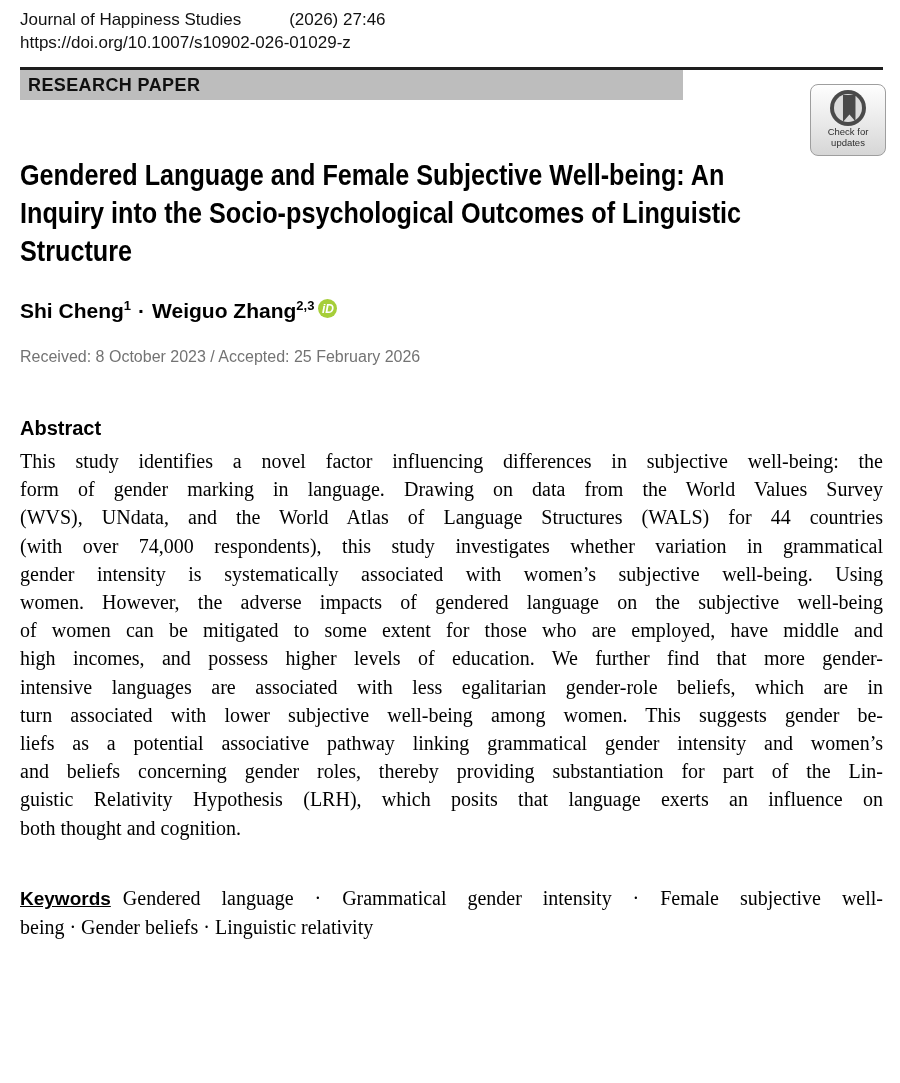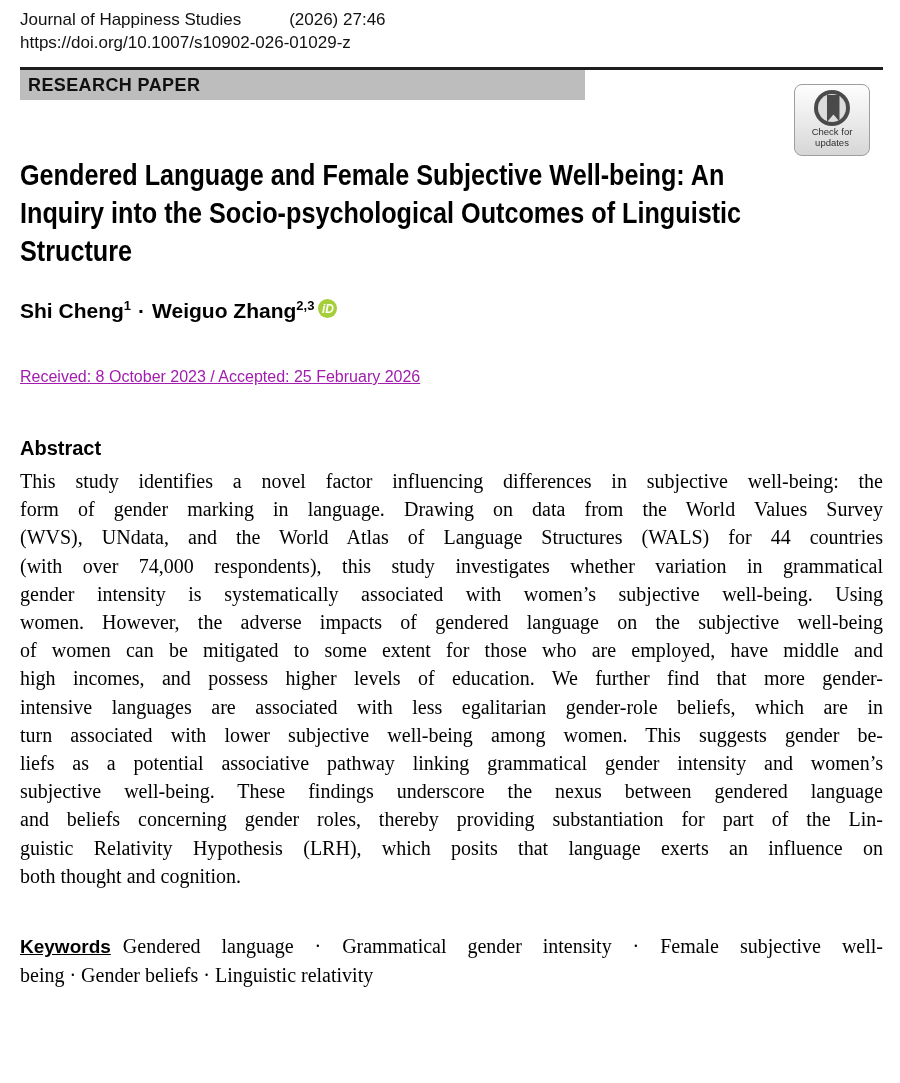--- a/index.html
+++ b/index.html
@@ -18,28 +18,28 @@
   
   .header-row1 { display: flex; font-size: 17px; line-height: 23px; color: #111; }
   .journal-name { white-space: nowrap; }
   .issue-info { margin-left: 48px; white-space: nowrap; }
   .header-row2 { font-size: 17px; line-height: 23px; color: #111; }
   .doi-link { color: #111; text-decoration: none; }
 
   
   .rule { margin-top: 13px; height: 3px; width: 863px; background: #1e1e1e; }
   .banner {
-    height: 30px; width: 565px; background: #bdbdbd;
+    height: 30px; width: 663px; background: #bdbdbd;
     display: flex; align-items: center; padding-left: 8px;
   }
   .banner-label { font-size: 18px; font-weight: bold; letter-spacing: 0.4px; color: #101010; }
 
   
   .badge {
-    position: absolute; top: 84px; right: 30px;
+    position: absolute; top: 84px; right: 14px;
     width: 76px; height: 72px;
     border: 1.5px solid #9e9e9e; border-radius: 8px;
     background: linear-gradient(180deg, #fefefe 0%, #e9e9e9 55%, #d6d6d6 100%);
     text-align: center; cursor: pointer;
   }
   .badge-circle {
     position: relative; width: 36px; height: 36px; border-radius: 50%;
     background: #4a4a4a; margin: 5px auto 1px auto;
   }
   .badge-circle::before {
@@ -68,21 +68,21 @@
   .author-sep { font-weight: bold; margin: 0 7px; }
   .orcid-icon {
     display: inline-flex; align-items: center; justify-content: center;
     width: 19px; height: 19px; border-radius: 50%;
     background: #a6ce39; color: #ffffff;
     font-size: 12px; font-weight: bold; font-style: italic;
     vertical-align: text-top; margin-left: 4px; cursor: pointer;
   }
 
   
-  .meta { margin-top: 40px; font-size: 16px; line-height: 21px; color: #a21caf; text-decoration: underline; }
+  .meta { margin-top: 20px; font-size: 16px; line-height: 21px; color: #737373; }
 
   
   .abstract-heading { margin-top: 48px; font-size: 20px; line-height: 26px; font-weight: bold; }
   .abstract-body {
     margin-top: 6px; width: 863px;
     font-family: "Liberation Serif", serif; font-size: 20px; color: #000;
   }
   .abs-line { line-height: 28.2px; text-align: justify; text-align-last: justify; white-space: normal; }
   .abs-line.final { text-align-last: left; }
 
@@ -131,21 +131,20 @@
       <div class="abs-line">form of gender marking in language. Drawing on data from the World Values Survey</div>
       <div class="abs-line">(WVS), UNdata, and the World Atlas of Language Structures (WALS) for 44 countries</div>
       <div class="abs-line">(with over 74,000 respondents), this study investigates whether variation in grammatical</div>
       <div class="abs-line">gender intensity is systematically associated with women’s subjective well-being. Using</div>
       <div class="abs-line">women. However, the adverse impacts of gendered language on the subjective well-being</div>
       <div class="abs-line">of women can be mitigated to some extent for those who are employed, have middle and</div>
       <div class="abs-line">high incomes, and possess higher levels of education. We further find that more gender-</div>
       <div class="abs-line">intensive languages are associated with less egalitarian gender-role beliefs, which are in</div>
       <div class="abs-line">turn associated with lower subjective well-being among women. This suggests gender be-</div>
       <div class="abs-line">liefs as a potential associative pathway linking grammatical gender intensity and women’s</div>
-      <div class="abs-line">subjective well-being. These findings underscore the nexus between gendered language</div>
       <div class="abs-line">and beliefs concerning gender roles, thereby providing substantiation for part of the Lin-</div>
       <div class="abs-line">guistic Relativity Hypothesis (LRH), which posits that language exerts an influence on</div>
       <div class="abs-line final">both thought and cognition.</div>
     </div>
 
     <div class="keywords">
       <div class="kw-line1">
         <span class="kw-label">Keywords</span><span>Gendered language · Grammatical gender intensity · Female subjective well-</span>
       </div>
       <div class="kw-line2">being · Gender beliefs · Linguistic relativity</div>

